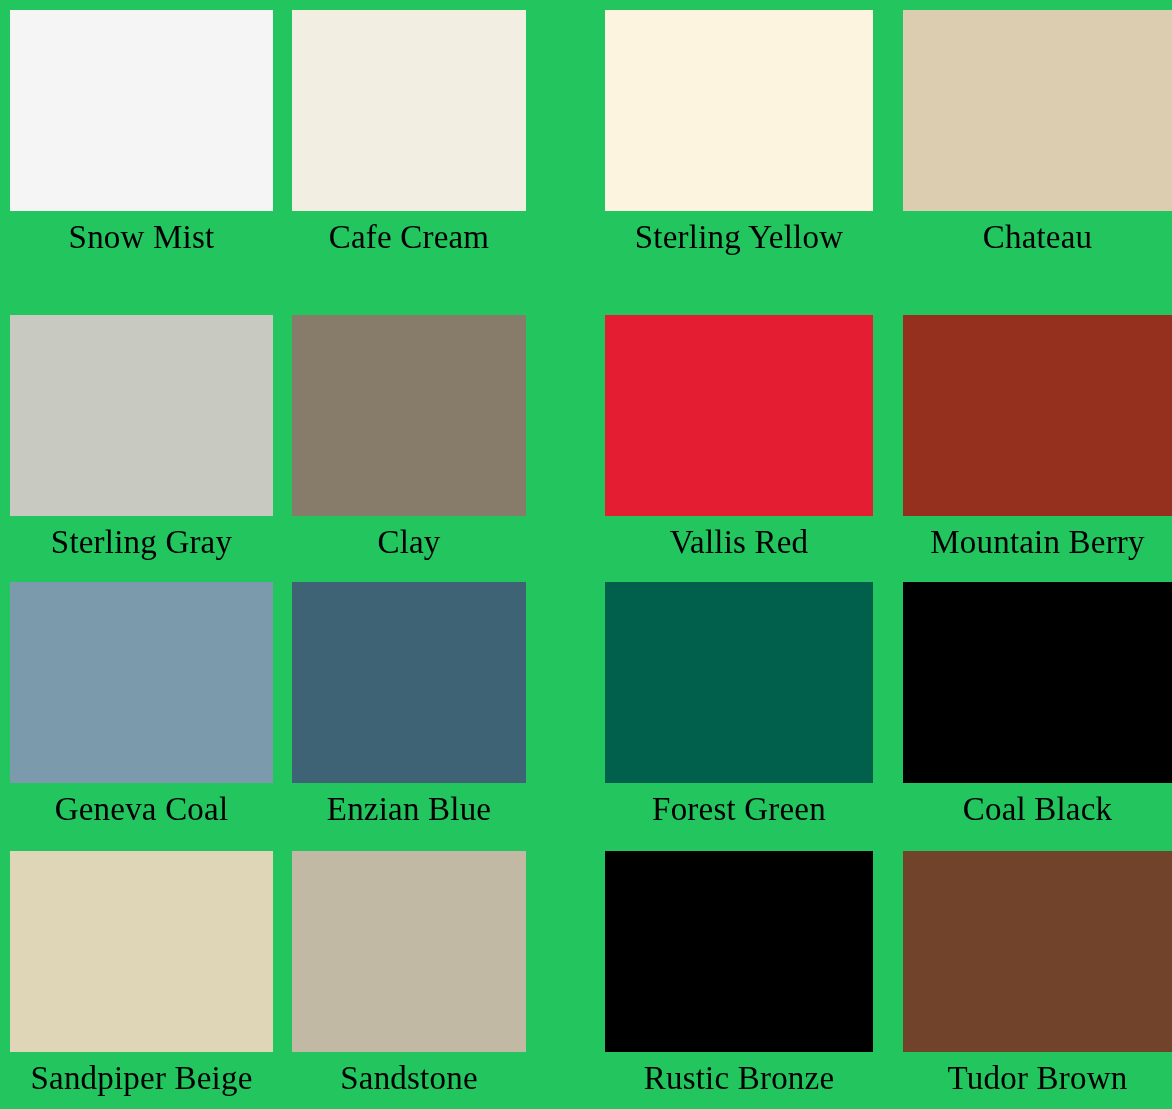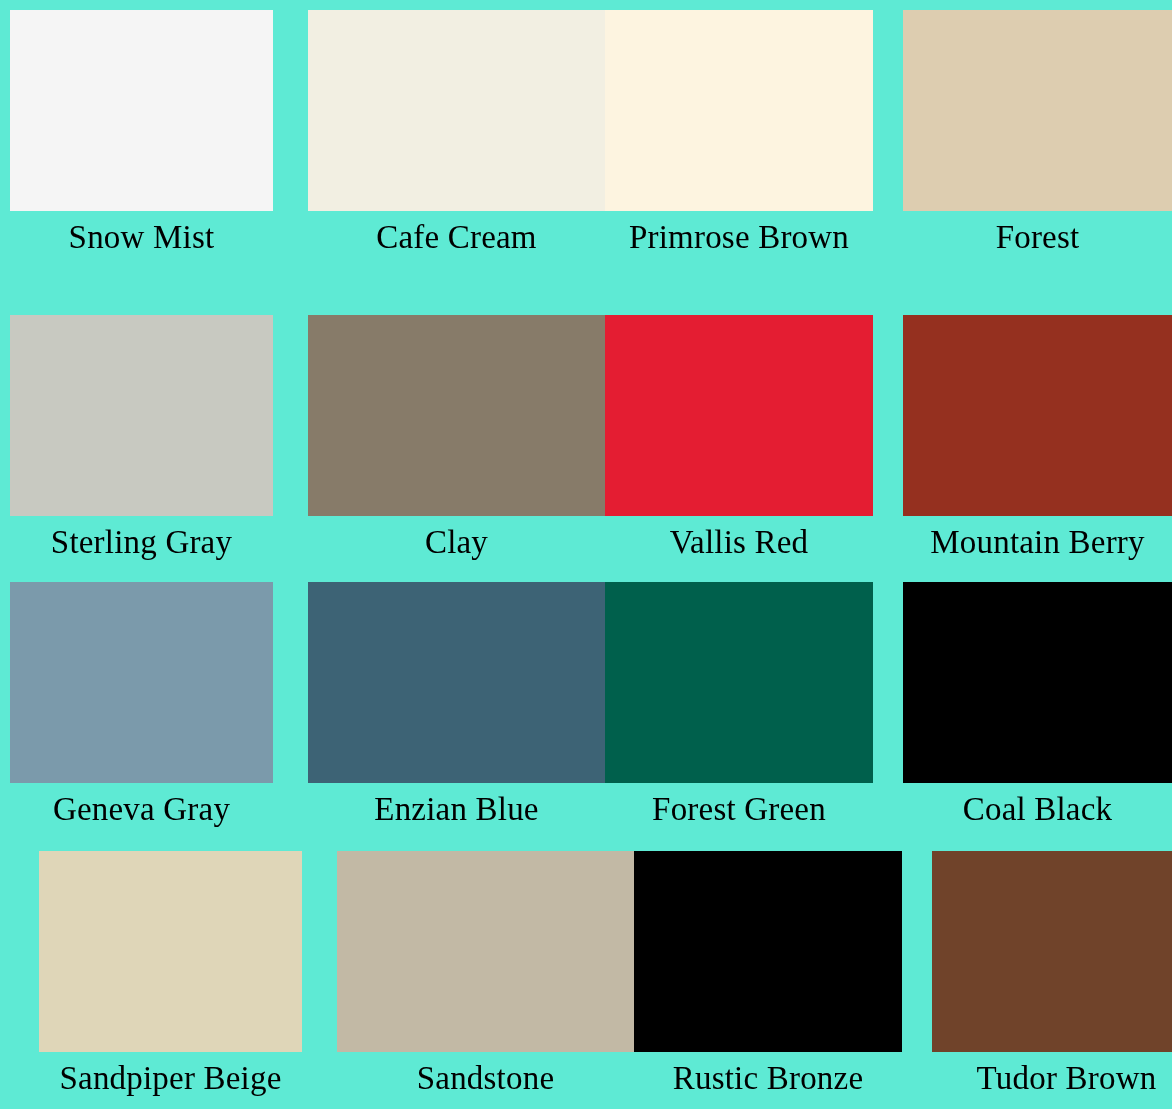--- a/index.html
+++ b/index.html
@@ -38,56 +38,56 @@
     font-size: 33px;
     font-weight: normal;
     line-height: 40px;
     letter-spacing: 0.2px;
     white-space: nowrap;
     margin-top: 6px;
   }
 
   
   .col-0 { left: 10px;  width: 263px; }
-  .col-1 { left: 308px; width: 297px; }
+  .col-1 { left: 292px; width: 234px; }
   .col-2 { left: 605px; width: 268px; }
   .col-3 { left: 903px; width: 269px; }
 
   
   .row-0 { top: 10px; }
   .row-1 { top: 308px; margin-top: 7px; }
   .row-2 { top: 582px; }
-  .row-3 { top: 851px; margin-left: 29px; }
+  .row-3 { top: 851px; }
 
   
   .col-3 .swatch-chip { width: 269px; }
 </style>
 </head>
 <body>
 
-<div id="palette" style="background-color: #5eead4;">
+<div id="palette" style="background-color: #22c55e;">
 
   <div class="swatch-cell col-0 row-0">
     <span class="swatch-chip" style="background-color: rgb(245, 245, 245);"></span>
     <span class="swatch-label" style="color: rgb(0, 0, 0);">Snow Mist</span>
   </div>
 
   <div class="swatch-cell col-1 row-0">
     <span class="swatch-chip" style="background-color: rgb(242, 239, 226);"></span>
     <span class="swatch-label" style="color: rgb(0, 0, 0);">Cafe Cream</span>
   </div>
 
   <div class="swatch-cell col-2 row-0">
     <span class="swatch-chip" style="background-color: rgb(253, 244, 224);"></span>
-    <span class="swatch-label" style="color: rgb(0, 0, 0);">Primrose Brown</span>
+    <span class="swatch-label" style="color: rgb(0, 0, 0);">Sterling Yellow</span>
   </div>
 
   <div class="swatch-cell col-3 row-0">
     <span class="swatch-chip" style="background-color: rgb(221, 205, 176);"></span>
-    <span class="swatch-label" style="color: rgb(0, 0, 0);">Forest</span>
+    <span class="swatch-label" style="color: rgb(0, 0, 0);">Chateau</span>
   </div>
 
   <div class="swatch-cell col-0 row-1">
     <span class="swatch-chip" style="background-color: rgb(200, 201, 193);"></span>
     <span class="swatch-label" style="color: rgb(0, 0, 0);">Sterling Gray</span>
   </div>
 
   <div class="swatch-cell col-2 row-1">
     <span class="swatch-chip" style="background-color: rgb(228, 29, 50);"></span>
     <span class="swatch-label" style="color: rgb(0, 0, 0);">Vallis Red</span>
@@ -98,21 +98,21 @@
     <span class="swatch-label" style="color: rgb(0, 0, 0);">Clay</span>
   </div>
 
   <div class="swatch-cell col-3 row-1">
     <span class="swatch-chip" style="background-color: rgb(149, 48, 31);"></span>
     <span class="swatch-label" style="color: rgb(0, 0, 0);">Mountain Berry</span>
   </div>
 
   <div class="swatch-cell col-0 row-2">
     <span class="swatch-chip" style="background-color: rgb(123, 154, 171);"></span>
-    <span class="swatch-label" style="color: rgb(0, 0, 0);">Geneva Gray</span>
+    <span class="swatch-label" style="color: rgb(0, 0, 0);">Geneva Coal</span>
   </div>
 
   <div class="swatch-cell col-1 row-2">
     <span class="swatch-chip" style="background-color: rgb(61, 99, 117);"></span>
     <span class="swatch-label" style="color: rgb(0, 0, 0);">Enzian Blue</span>
   </div>
 
   <div class="swatch-cell col-3 row-2">
     <span class="swatch-chip" style="background-color: rgb(0, 0, 0);"></span>
     <span class="swatch-label" style="color: rgb(0, 0, 0);">Coal Black</span>

